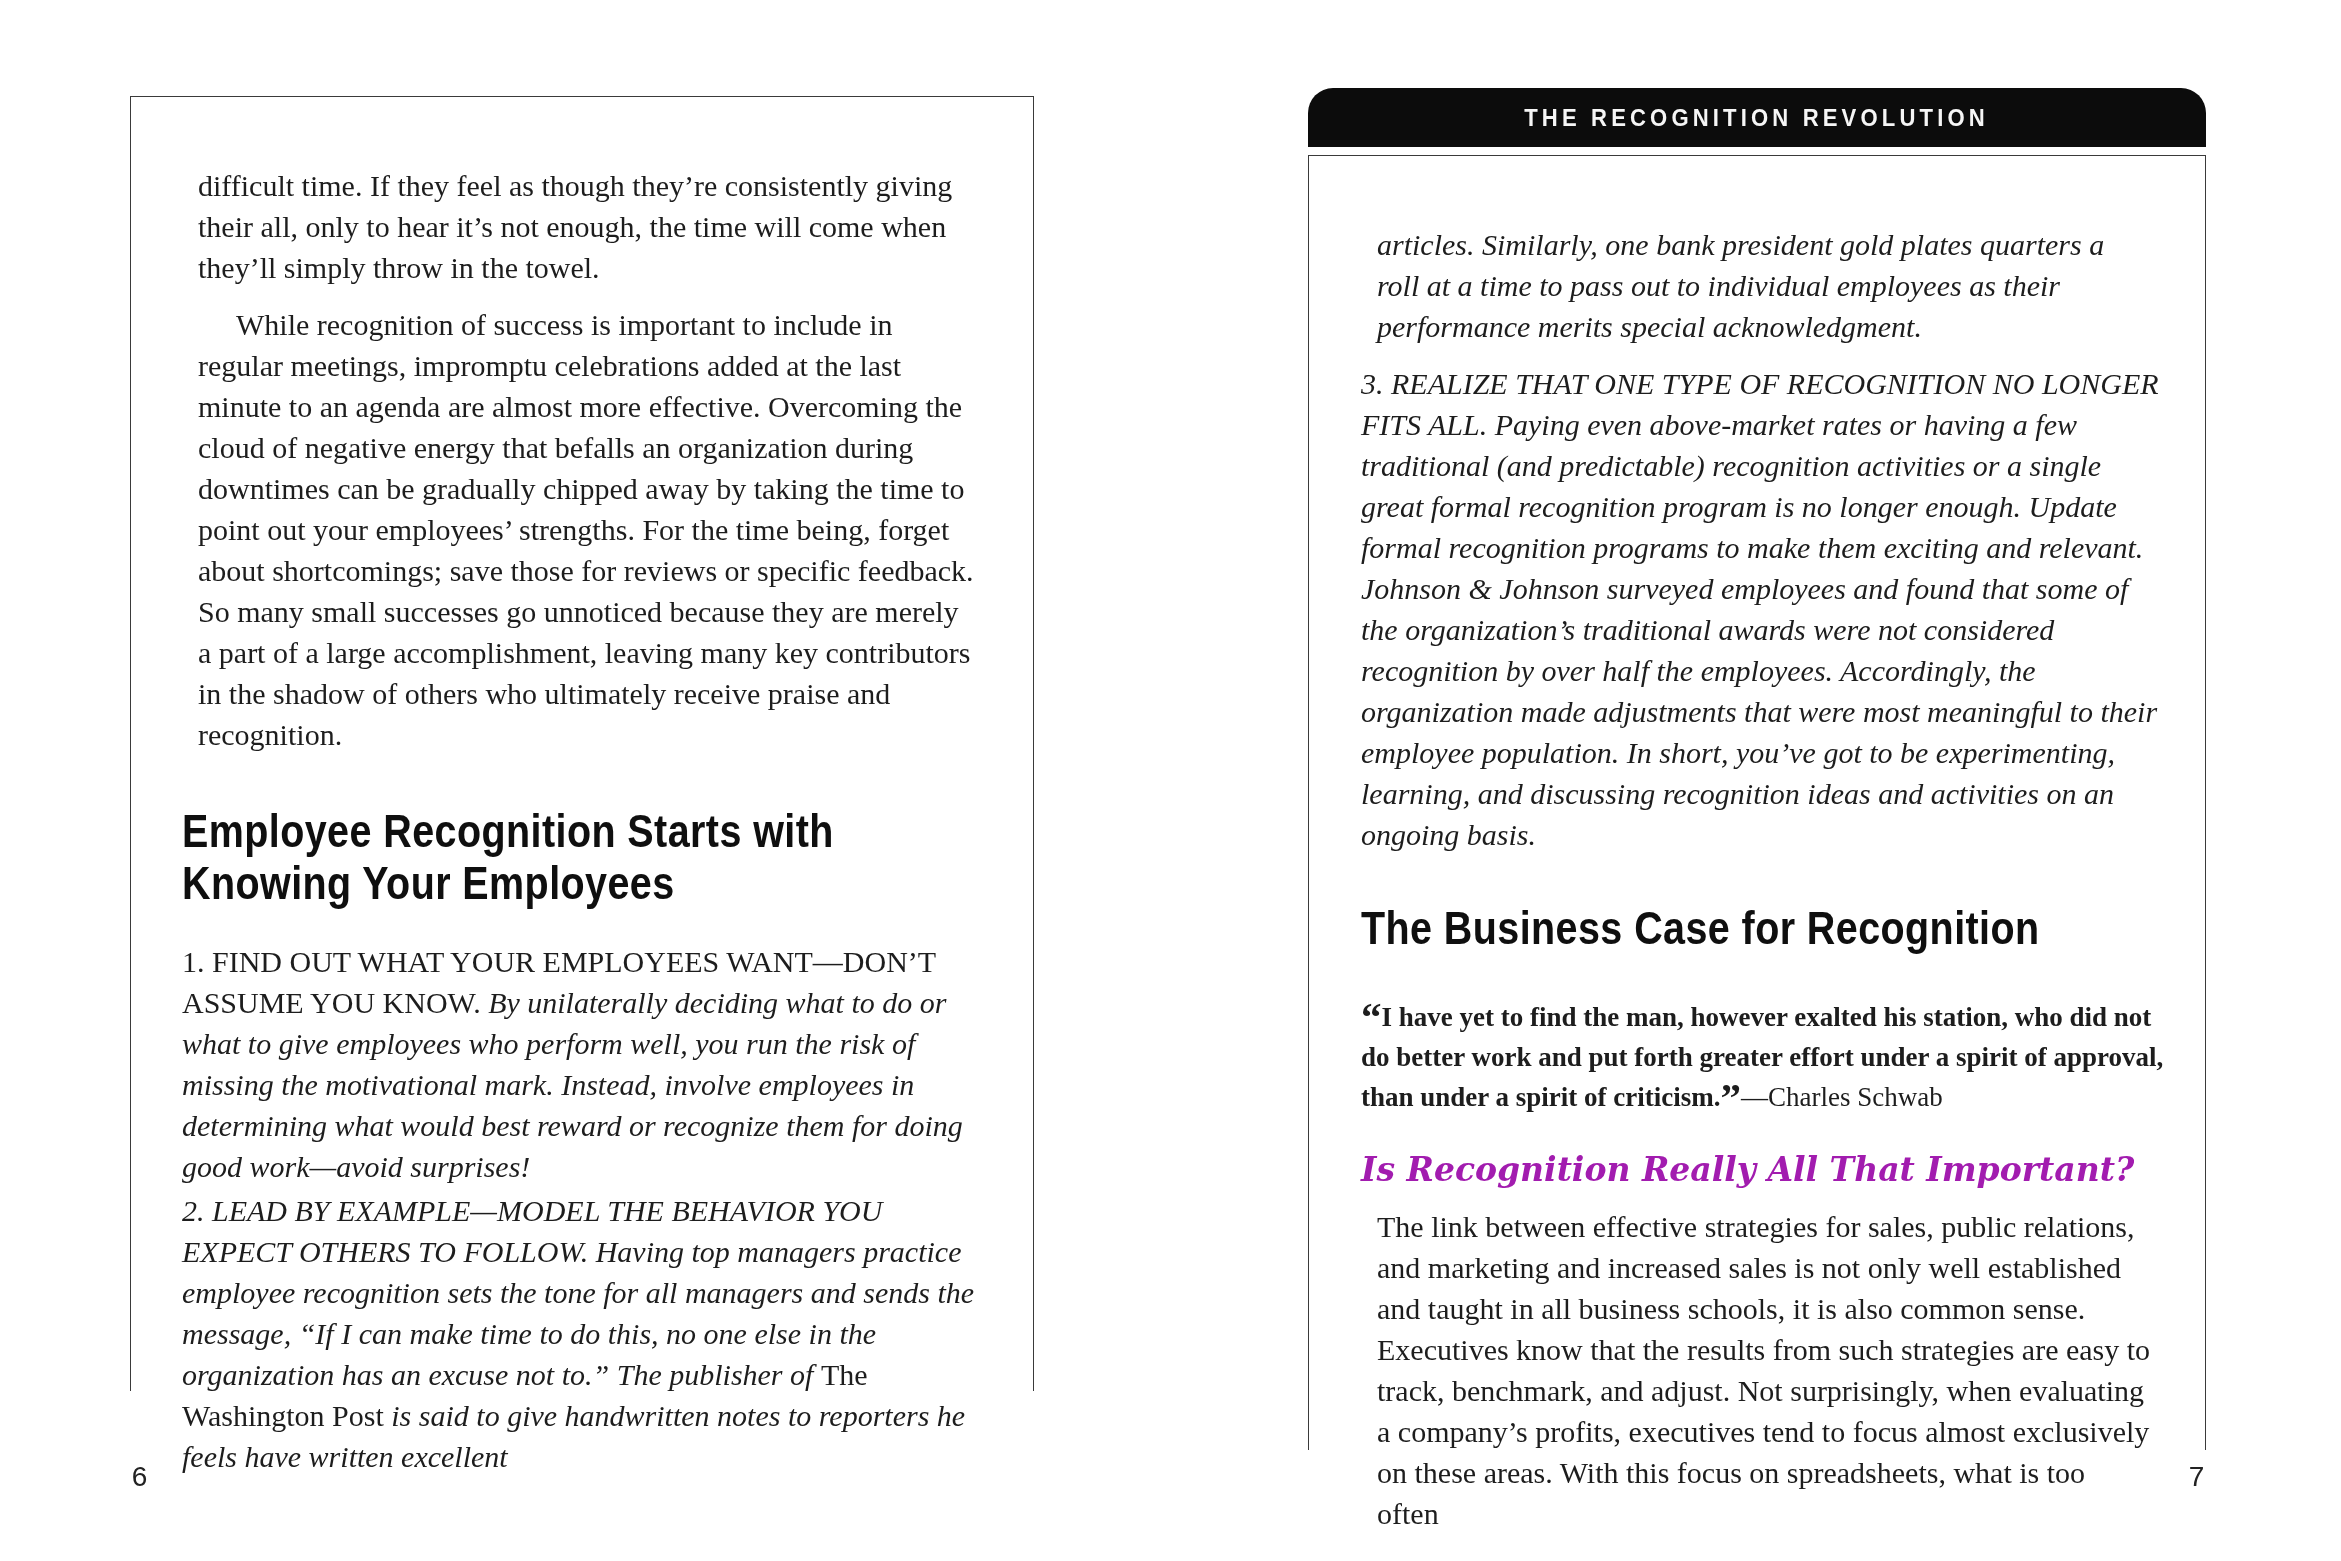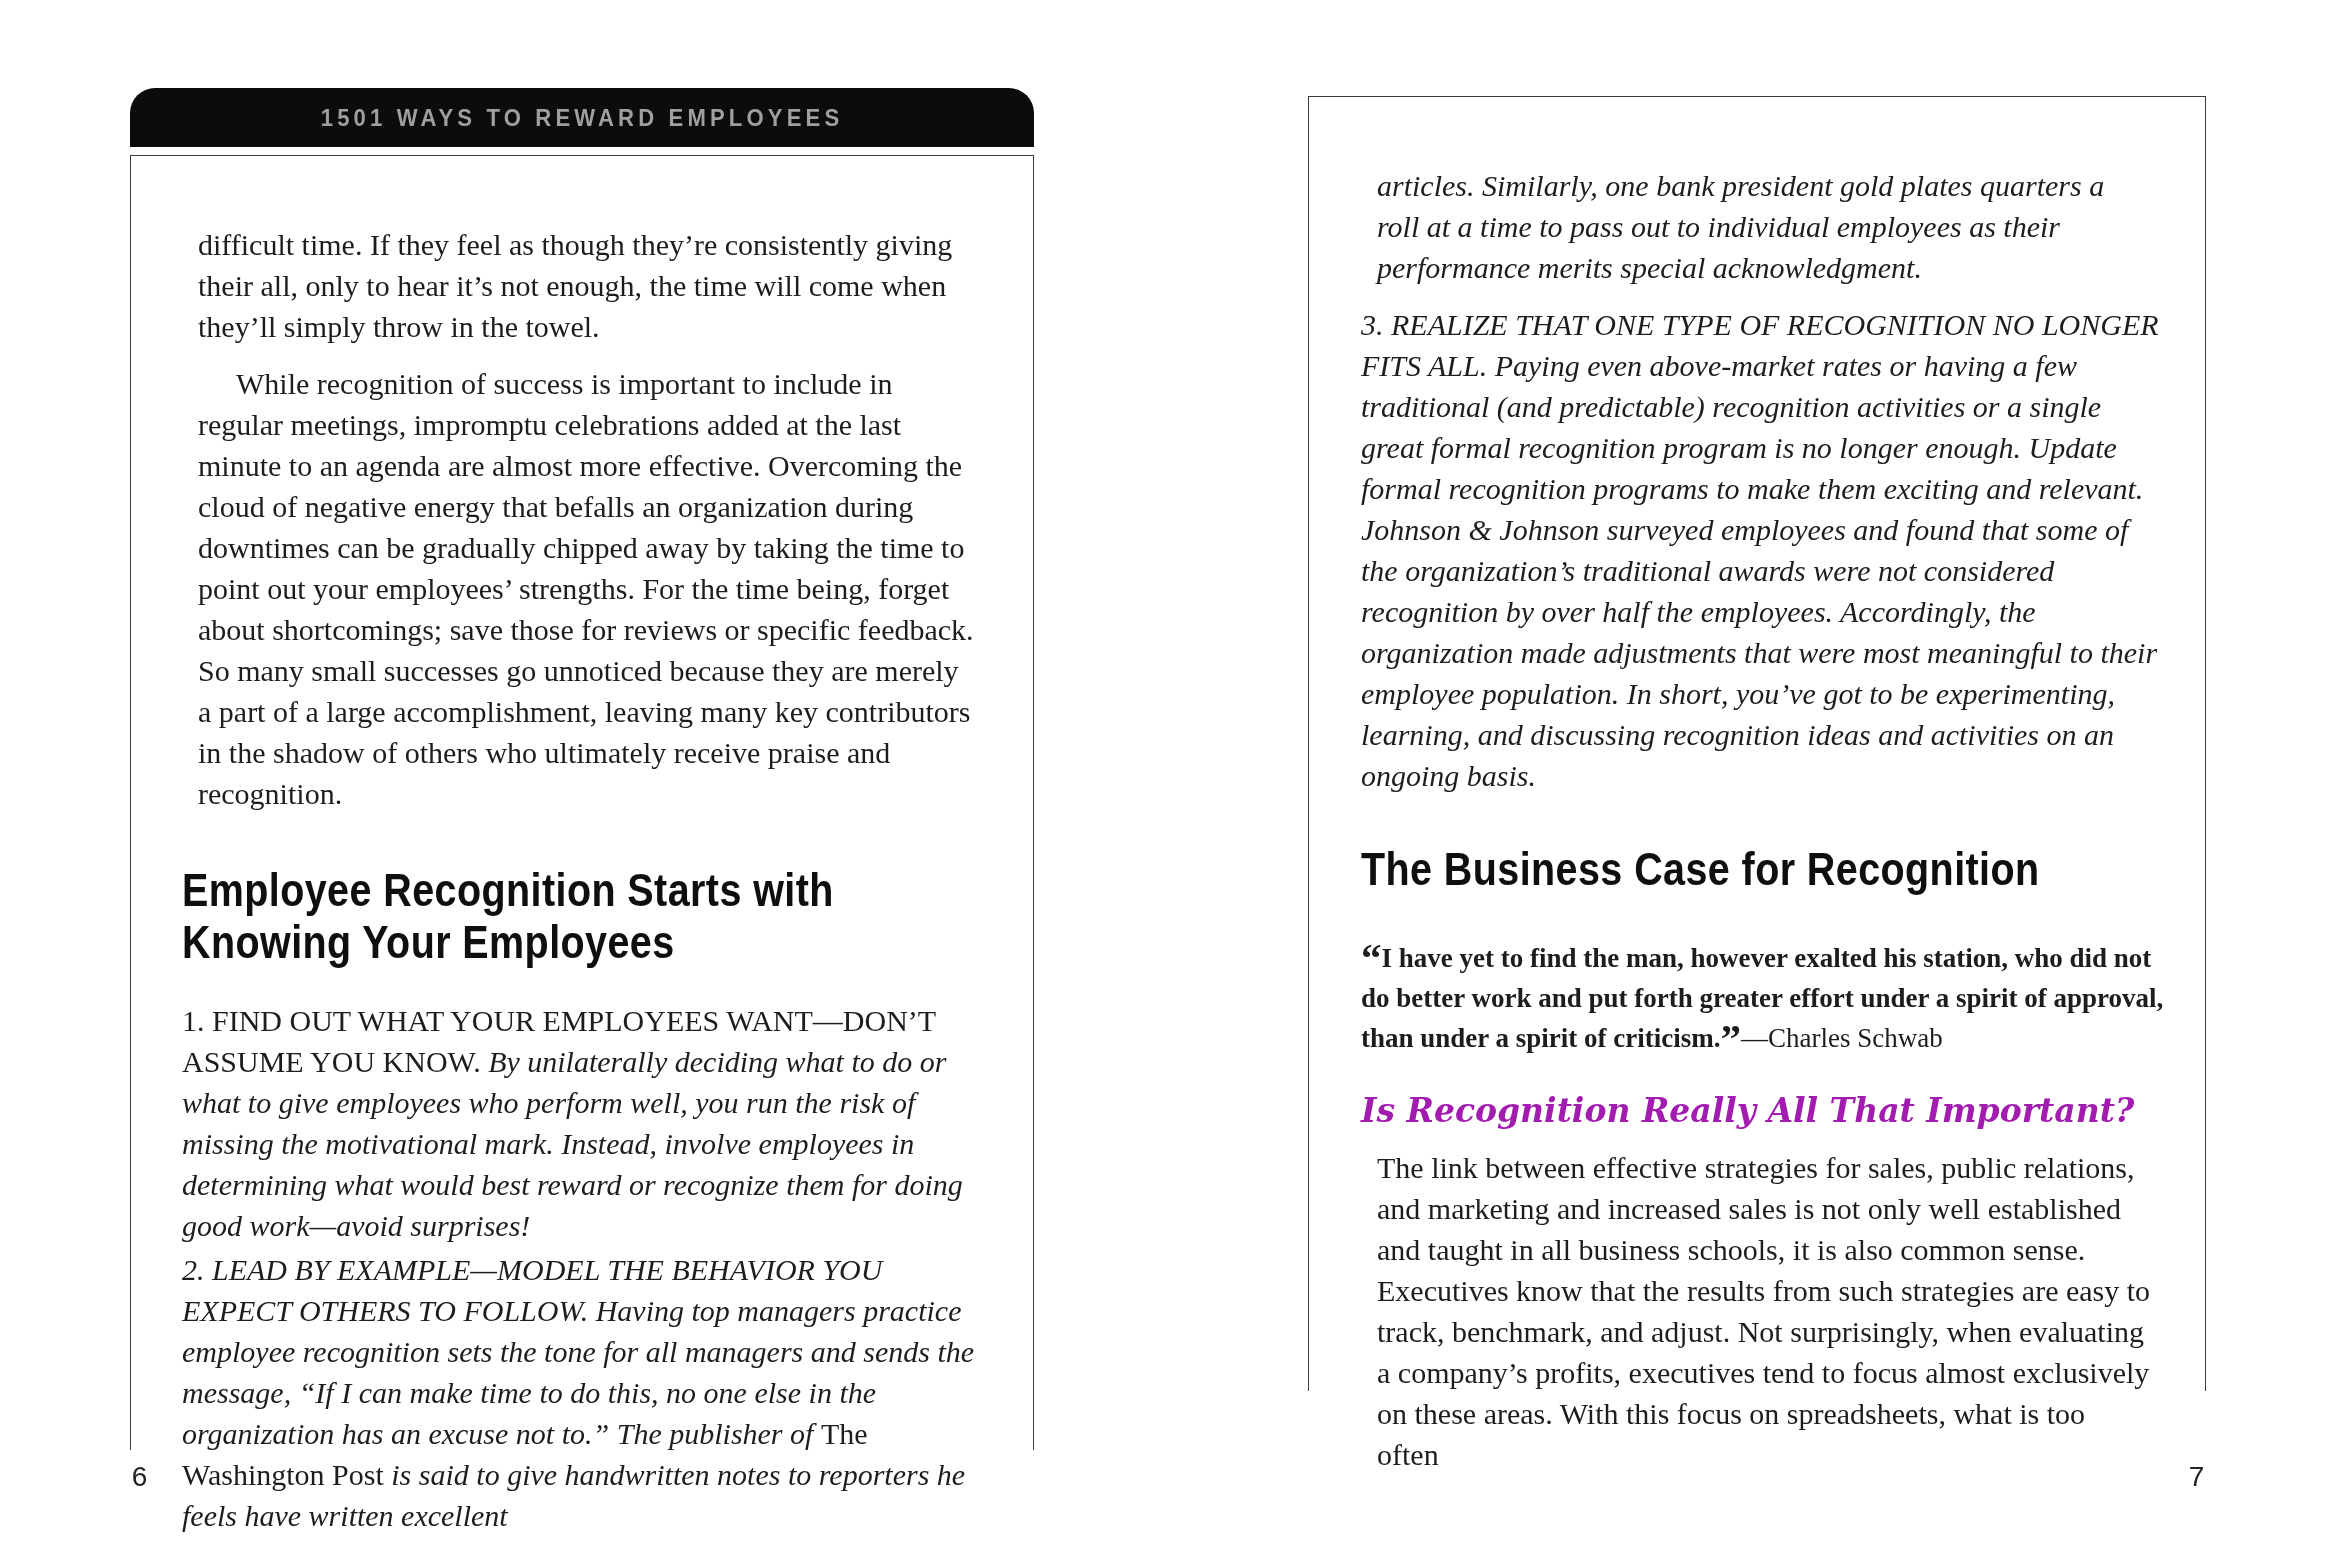--- a/index.html
+++ b/index.html
@@ -114,38 +114,38 @@
     font-size:28px;
     color:#222222;
   }
   .pagenum-left  { left:1.8px; }
   .pagenum-right { right:1.8px; text-align:right; }
 </style>
 </head>
 <body>
 
 <section class="page page-left">
-  <header class="pagebar">
-    <span class="bar-title">1501 WAYS TO REWARD EMPLOYEES</span>
-  </header>
   <div class="headrule"></div>
   <div class="pageframe">
     <div class="content">
       <p class="bodytext">difficult time. If they feel as though they’re consistently giving their all, only to hear it’s not enough, the time will come when they’ll simply throw in the towel.</p>
       <p class="bodytext indent">While recognition of success is important to include in regular meetings, impromptu celebrations added at the last minute to an agenda are almost more effective. Overcoming the cloud of negative energy that befalls an organization during downtimes can be gradually chipped away by taking the time to point out your employees’ strengths. For the time being, forget about shortcomings; save those for reviews or specific feedback. So many small successes go unnoticed because they are merely a part of a large accomplishment, leaving many key contributors in the shadow of others who ultimately receive praise and recognition.</p>
       <h2 class="section-heading">Employee Recognition Starts with
 Knowing Your Employees</h2>
       <p class="bodytext tip"><span class="tip-label-bold">1. FIND OUT WHAT YOUR EMPLOYEES WANT—DON’T ASSUME YOU KNOW. </span><span class="it">By unilaterally deciding what to do or what to give employees who perform well, you run the risk of missing the motivational mark. Instead, involve employees in determining what would best reward or recognize them for doing good work—avoid surprises!</span></p>
       <p class="bodytext tip"><span class="it tip-label-italic">2. LEAD BY EXAMPLE—MODEL THE BEHAVIOR YOU EXPECT OTHERS TO FOLLOW. </span><span class="it">Having top managers practice employee recognition sets the tone for all managers and sends the message, “If I can make time to do this, no one else in the organization has an excuse not to.” The publisher of </span><span class="roman">The Washington Post</span><span class="it"> is said to give handwritten notes to reporters he feels have written excellent</span></p>
     </div>
   </div>
   <div class="pagenum pagenum-left">6</div>
 </section>
 
 <section class="page page-right">
+  <header class="pagebar">
+    <span class="bar-title">THE RECOGNITION REVOLUTION</span>
+  </header>
   <div class="headrule"></div>
   <div class="pageframe">
     <div class="content">
       <p class="bodytext it">articles. Similarly, one bank president gold plates quarters a roll at a time to pass out to individual employees as their performance merits special acknowledgment.</p>
       <p class="bodytext tip"><span class="it tip-label-italic">3. REALIZE THAT ONE TYPE OF RECOGNITION NO LONGER FITS ALL. </span><span class="it">Paying even above-market rates or having a few traditional (and predictable) recognition activities or a single great formal recognition program is no longer enough. Update formal recognition programs to make them exciting and relevant. Johnson &amp; Johnson surveyed employees and found that some of the organization’s traditional awards were not considered recognition by over half the employees. Accordingly, the organization made adjustments that were most meaningful to their employee population. In short, you’ve got to be experimenting, learning, and discussing recognition ideas and activities on an ongoing basis.</span></p>
       <h2 class="section-heading">The Business Case for Recognition</h2>
       <p class="quote"><span class="qmark">“</span><span>I have yet to find the man, however exalted his station, who did not do better work and put forth greater effort under a spirit of approval, than under a spirit of criticism.</span><span class="qmark">”</span><span class="attribution">—Charles Schwab</span></p>
       <h3 class="sub-heading">Is Recognition Really All That Important?</h3>
       <p class="bodytext">The link between effective strategies for sales, public relations, and marketing and increased sales is not only well established and taught in all business schools, it is also common sense. Executives know that the results from such strategies are easy to track, benchmark, and adjust. Not surprisingly, when evaluating a company’s profits, executives tend to focus almost exclusively on these areas. With this focus on spreadsheets, what is too often</p>
     </div>

